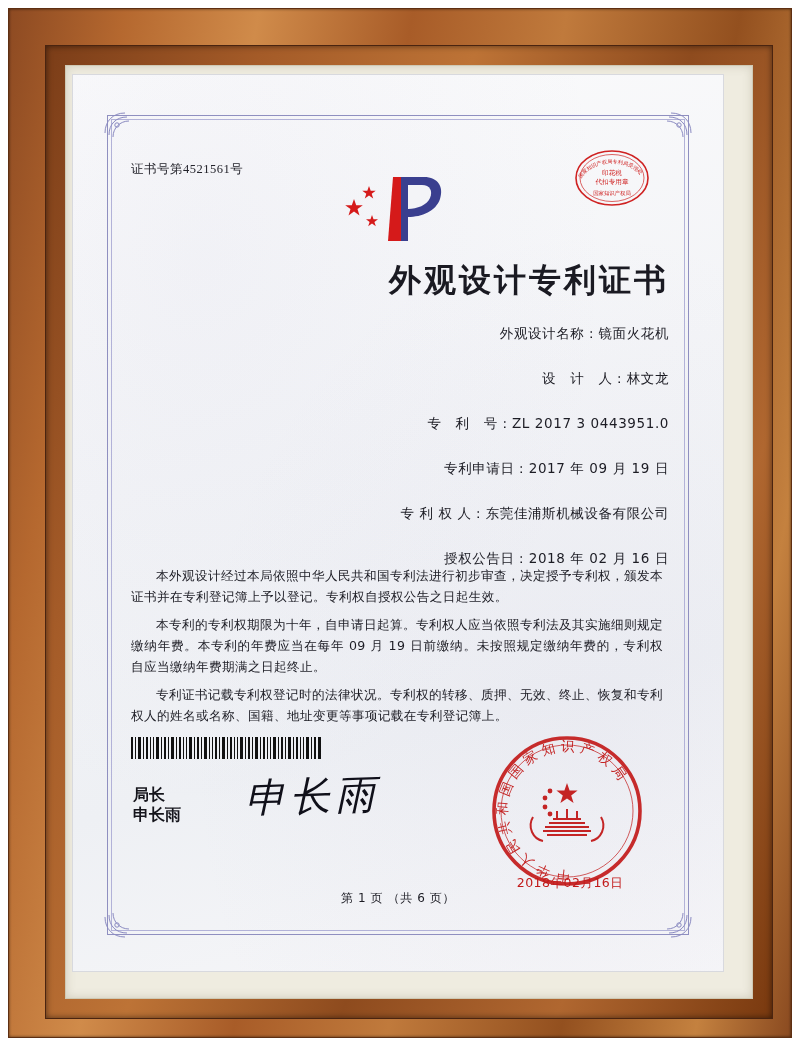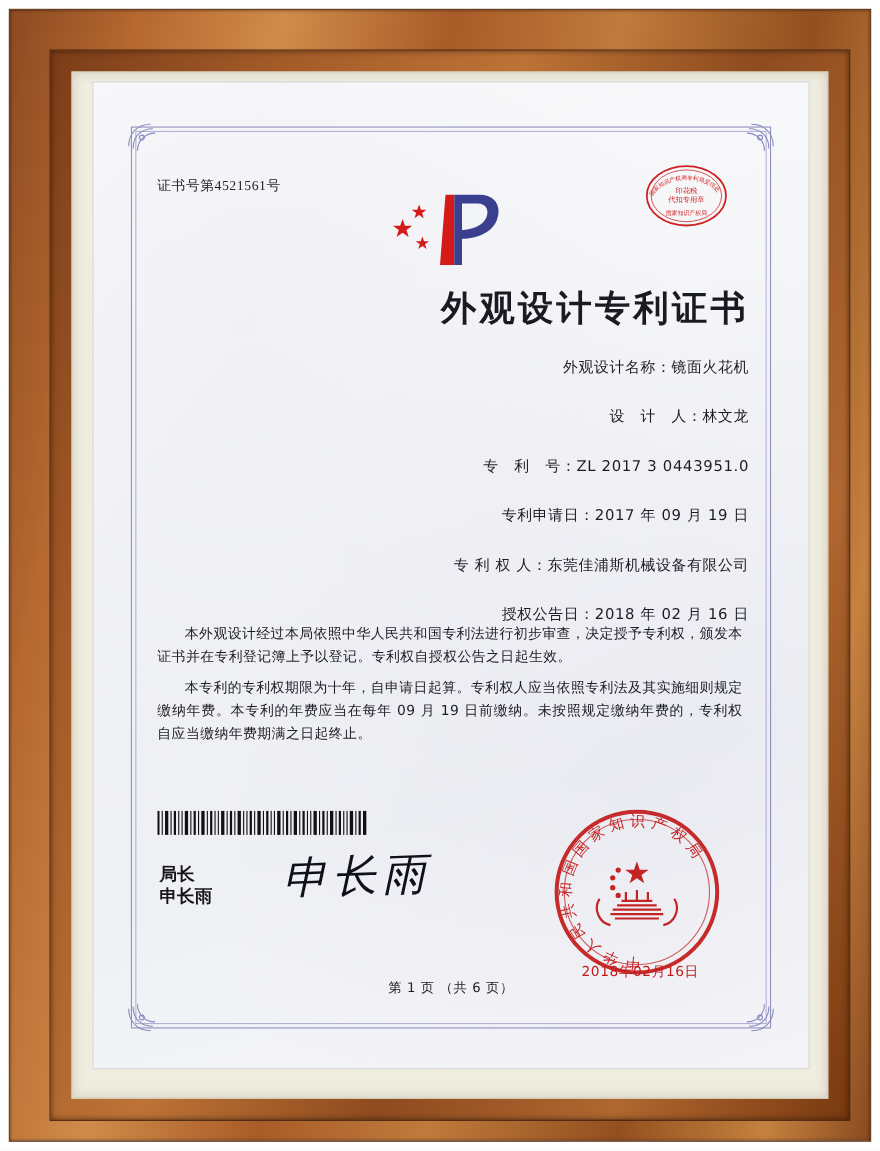--- a/index.html
+++ b/index.html
@@ -45,21 +45,21 @@
     height: 934px;
     background: #efece0;
     box-sizing: border-box;
     border: 1px solid #cfc9b4;
     box-shadow: inset 0 0 10px rgba(120,110,80,0.25);
   }
 
   
   .paper {
     position: absolute;
-    left: 84px;
+    left: 72px;
     top: 74px;
     width: 652px;
     height: 898px;
     background: linear-gradient(165deg, #fbfbfc 0%, #f3f4f7 40%, #eef0f4 70%, #f7f7f9 100%);
     box-sizing: border-box;
     border: 1px solid #d8d9de;
     overflow: hidden;
   }
   .paper:before {
     
@@ -359,20 +359,21 @@
         <span class="lab">专 利 权 人：</span><span class="val">东莞佳浦斯机械设备有限公司</span>
       </div>
       <div class="field">
         <span class="lab">授权公告日：</span><span class="val">2018 年 02 月 16 日</span>
       </div>
     </div>
 
     <div class="paras">
       <p class="para">本外观设计经过本局依照中华人民共和国专利法进行初步审查，决定授予专利权，颁发本证书并在专利登记簿上予以登记。专利权自授权公告之日起生效。</p>
       <p class="para">本专利的专利权期限为十年，自申请日起算。专利权人应当依照专利法及其实施细则规定缴纳年费。本专利的年费应当在每年 09 月 19 日前缴纳。未按照规定缴纳年费的，专利权自应当缴纳年费期满之日起终止。</p>
+      <p class="para">专利证书记载专利权登记时的法律状况。专利权的转移、质押、无效、终止、恢复和专利权人的姓名或名称、国籍、地址变更等事项记载在专利登记簿上。</p>
     </div>
 
     <div class="barcode">
       <svg width="192" height="22" viewBox="0 0 192 22">
         <g fill="#111">
           <rect x="0" y="0" width="2" height="22"></rect>
             <rect x="4" y="0" width="1" height="22"></rect>
           <rect x="7" y="0" width="3" height="22"></rect>
             <rect x="12" y="0" width="1" height="22"></rect>
           <rect x="15" y="0" width="2" height="22"></rect>

